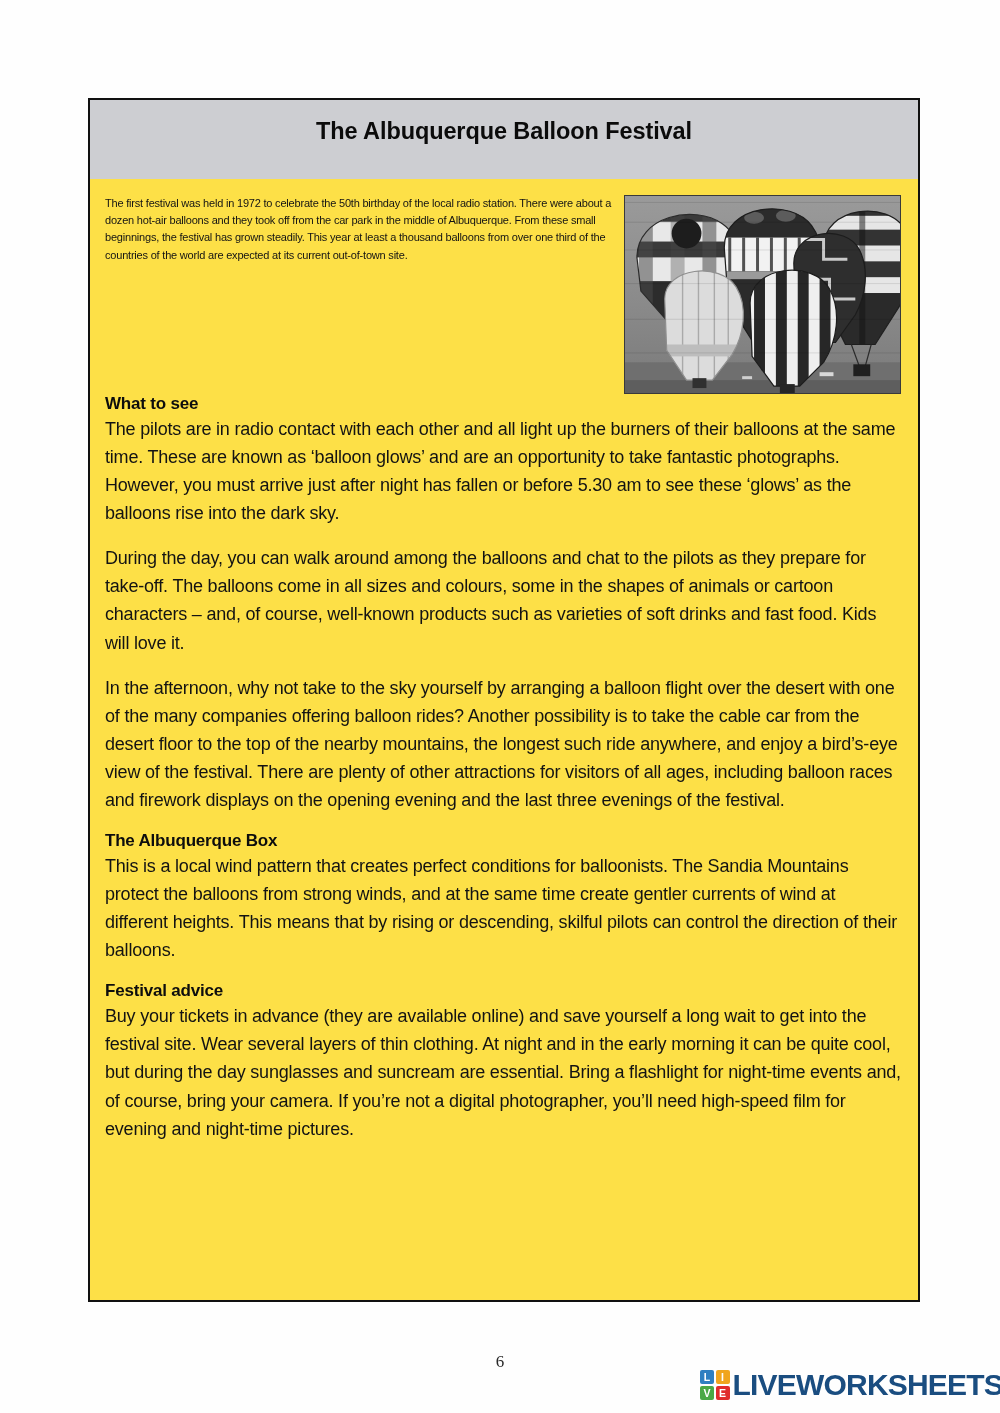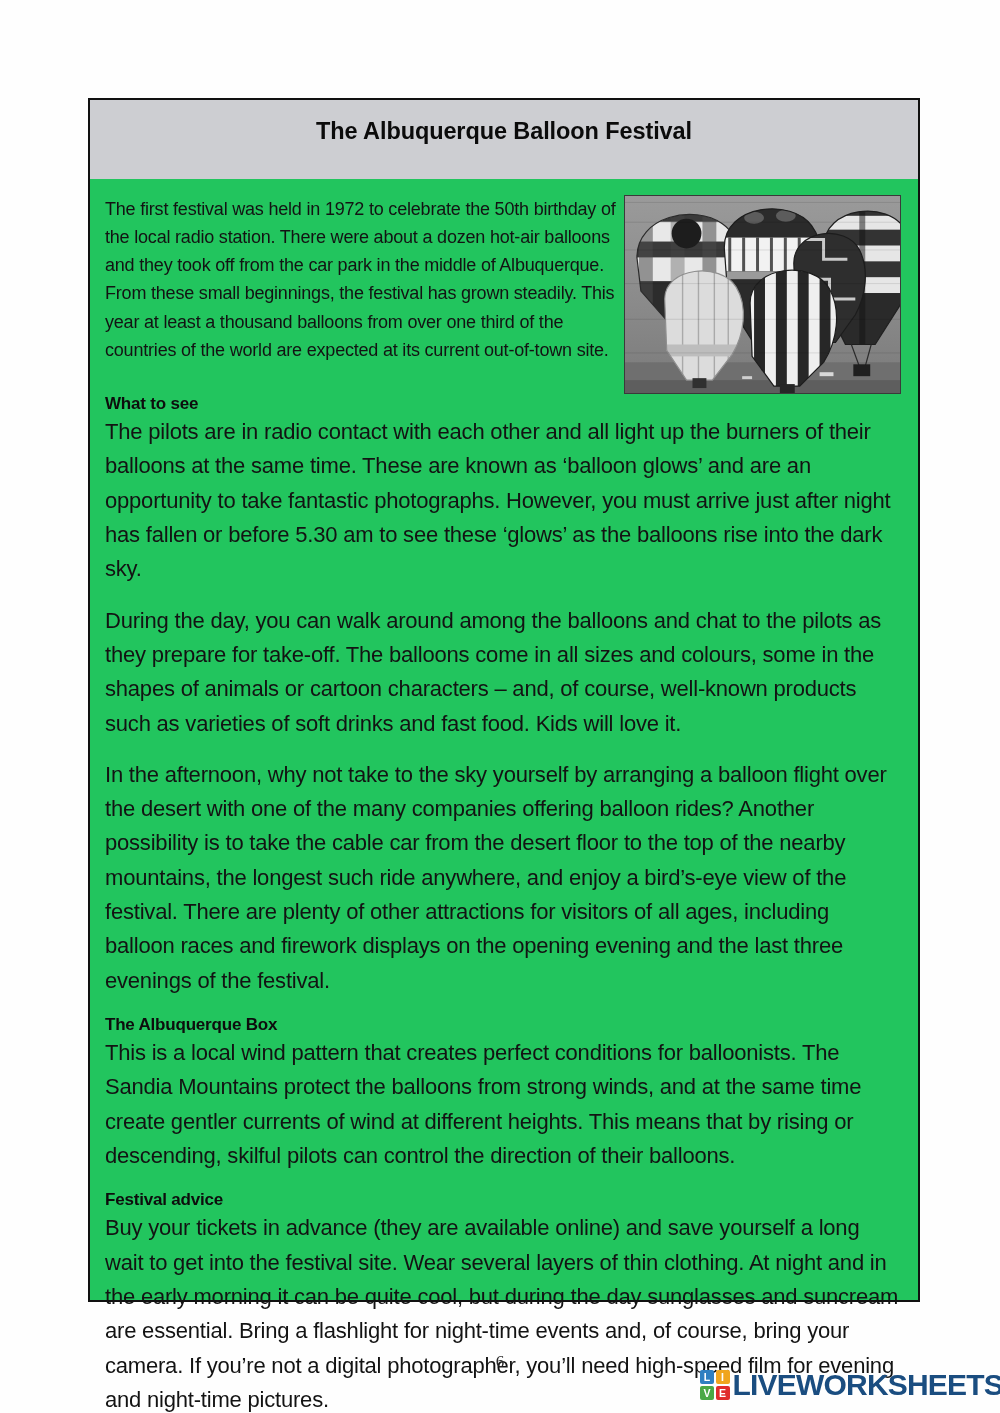--- a/index.html
+++ b/index.html
@@ -24,21 +24,21 @@
 
   
   #article-frame {
     position: absolute;
     left: 88px;
     top: 98px;
     width: 832px;
     height: 1204px;
     border: 2.5px solid #111111;
     box-sizing: border-box;
-    background: #22c55e;
+    background: #fde047;
   }
 
   
   #banner {
     background: #cdced2;
     padding: 14px 14px 16px 14px;
     box-sizing: border-box;
   }
   #banner-title {
     text-align: center;
@@ -58,42 +58,42 @@
     margin: 0;
   }
 
   
   #body-area {
     padding: 16px 17px 10px 15px;
     box-sizing: border-box;
   }
 
   p.para, div.para {
-    font-size: 22px;
+    font-size: 18px;
     line-height: 1.56;
     color: #131313;
     margin: 0 0 17px 0;
     letter-spacing: -0.2px;
     text-align: left;
   }
   .sec-heading {
     font-size: 17px;
     font-weight: bold;
     color: #0d0d0d;
     margin: 0 0 1px 0;
     letter-spacing: -0.2px;
   }
   .tight { margin-bottom: 0; }
 
   
   #intro-block { overflow: hidden; }
   #intro-text {
     float: left;
     width: 519px;
-    font-size: 18px;
+    font-size: 11px;
     line-height: 1.565;
     color: #131313;
     letter-spacing: -0.2px;
   }
 
   
   #photo {
     float: right;
     width: 277px;
     height: 199px;

